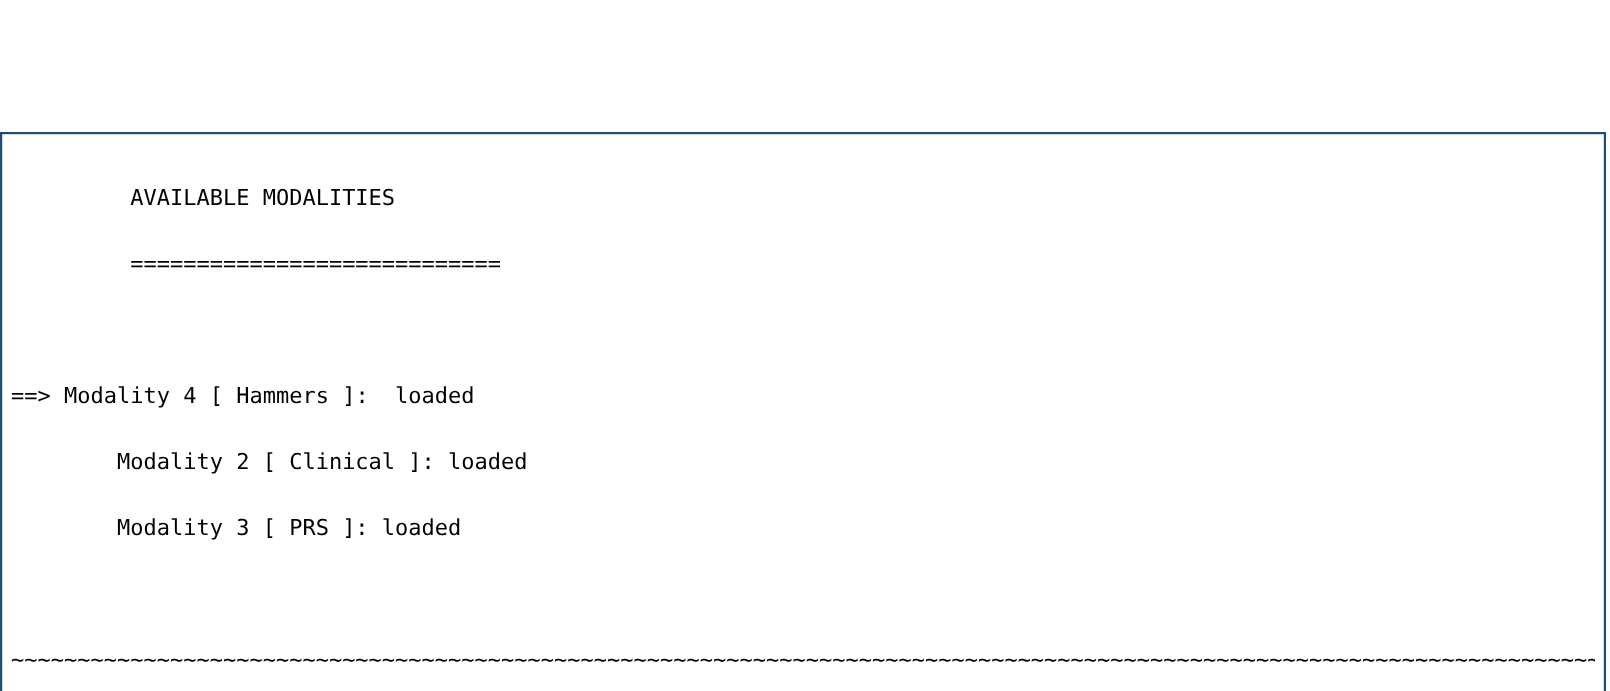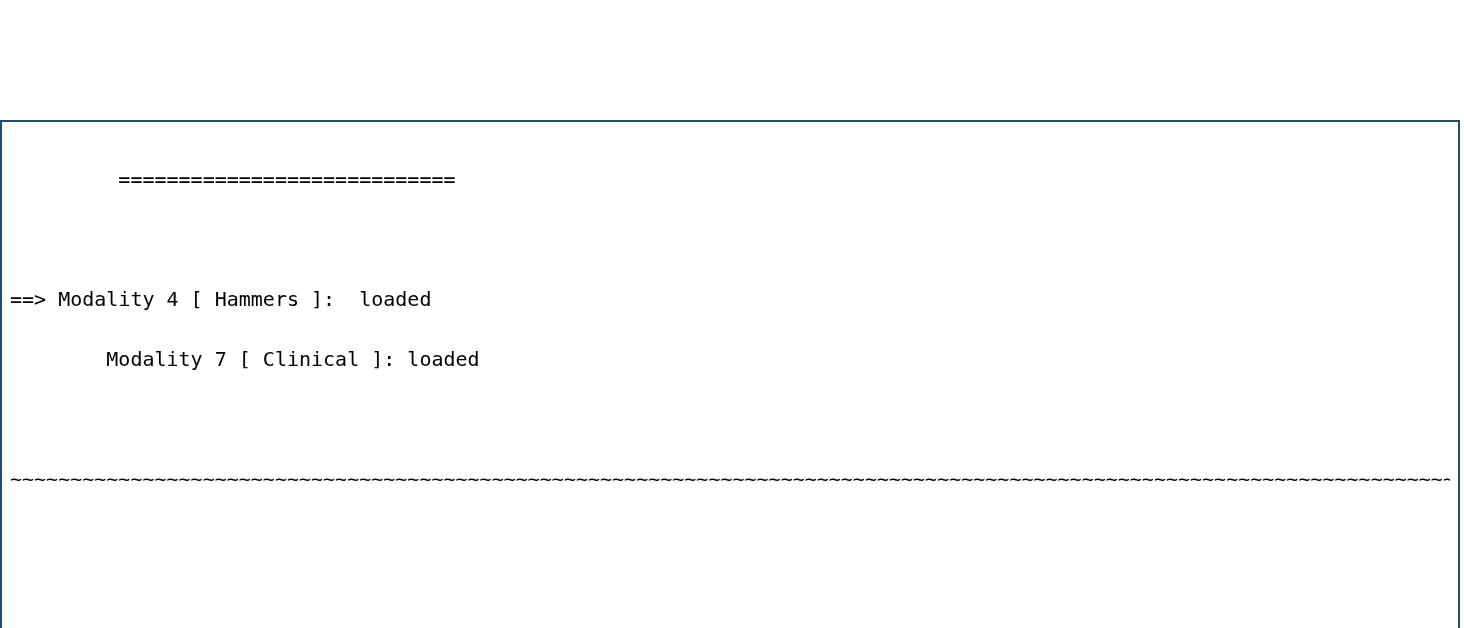--- a/index.html
+++ b/index.html
@@ -32,24 +32,26 @@
       overflow: hidden;
       white-space: nowrap;
     }
   </style>
 </head>
 <body>
 
 
 
 <div class="terminal">
+<span class="line">         AVAILABLE MODALITIES</span>
 <span class="line">         ============================</span>
 <span class="line"> </span>
 <span class="line"><span>==&gt; </span><span>Modality 4 [ Hammers ]:  loaded</span></span>
-<span class="line"><span>        </span><span>Modality 7 [ Clinical ]: loaded</span></span>
+<span class="line"><span>        </span><span>Modality 2 [ Clinical ]: loaded</span></span>
+<span class="line"><span>        </span><span>Modality 3 [ PRS ]: loaded</span></span>
 <span class="line"> </span>
 <span class="line wave-line">~~~~~~~~~~~~~~~~~~~~~~~~~~~~~~~~~~~~~~~~~~~~~~~~~~~~~~~~~~~~~~~~~~~~~~~~~~~~~~~~~~~~~~~~~~~~~~~~~~~~~~~~~~~~~~~~~~~~~~~~</span>
 
 
 
 
 
 
 
 

